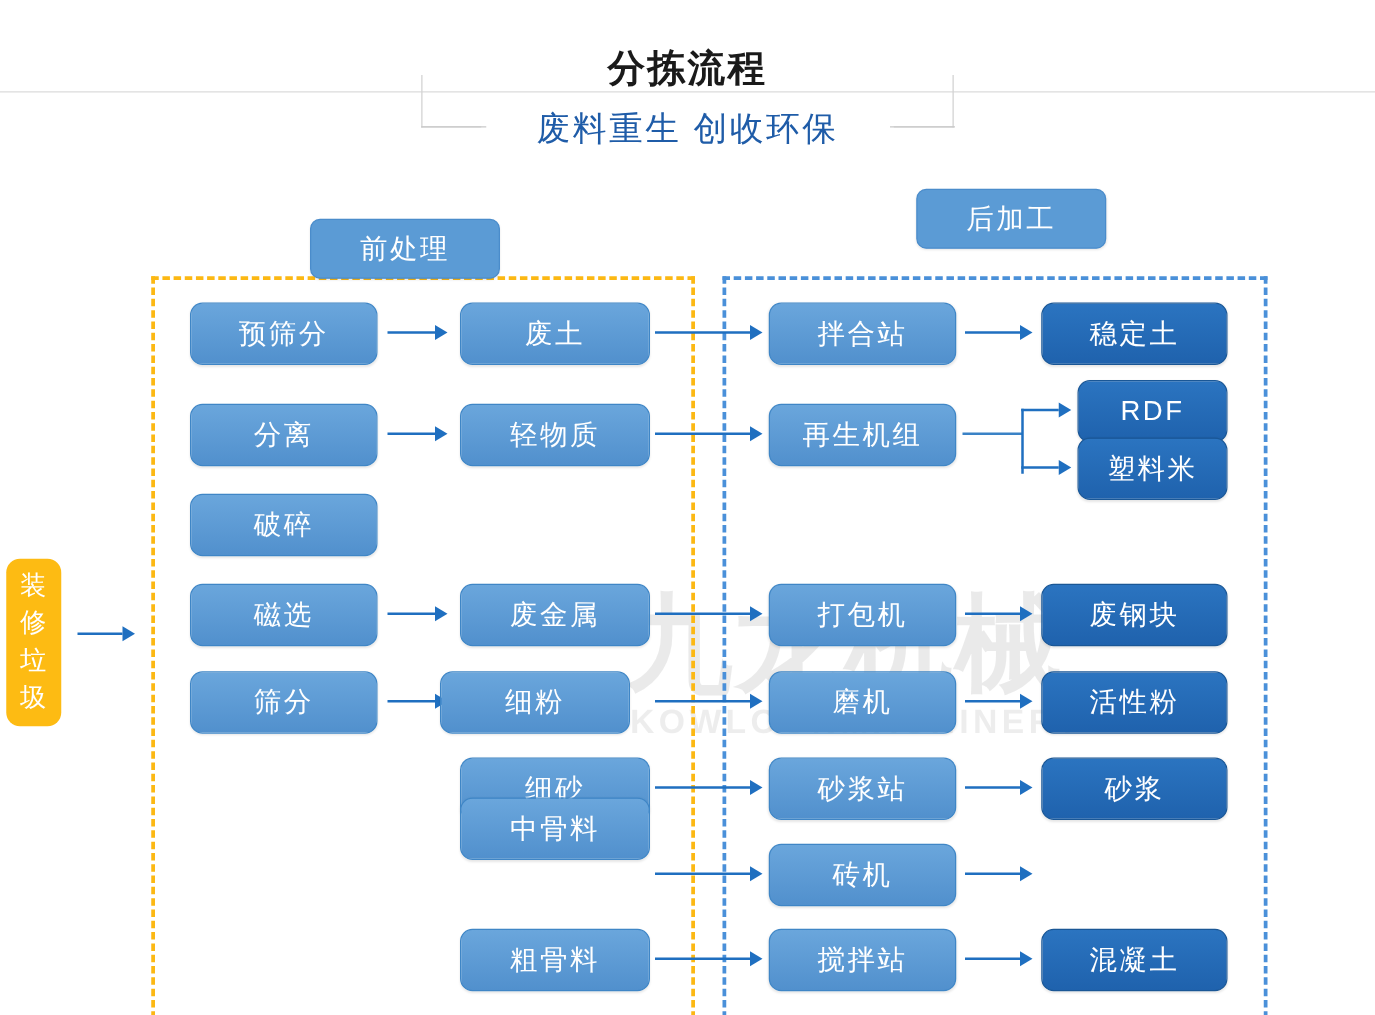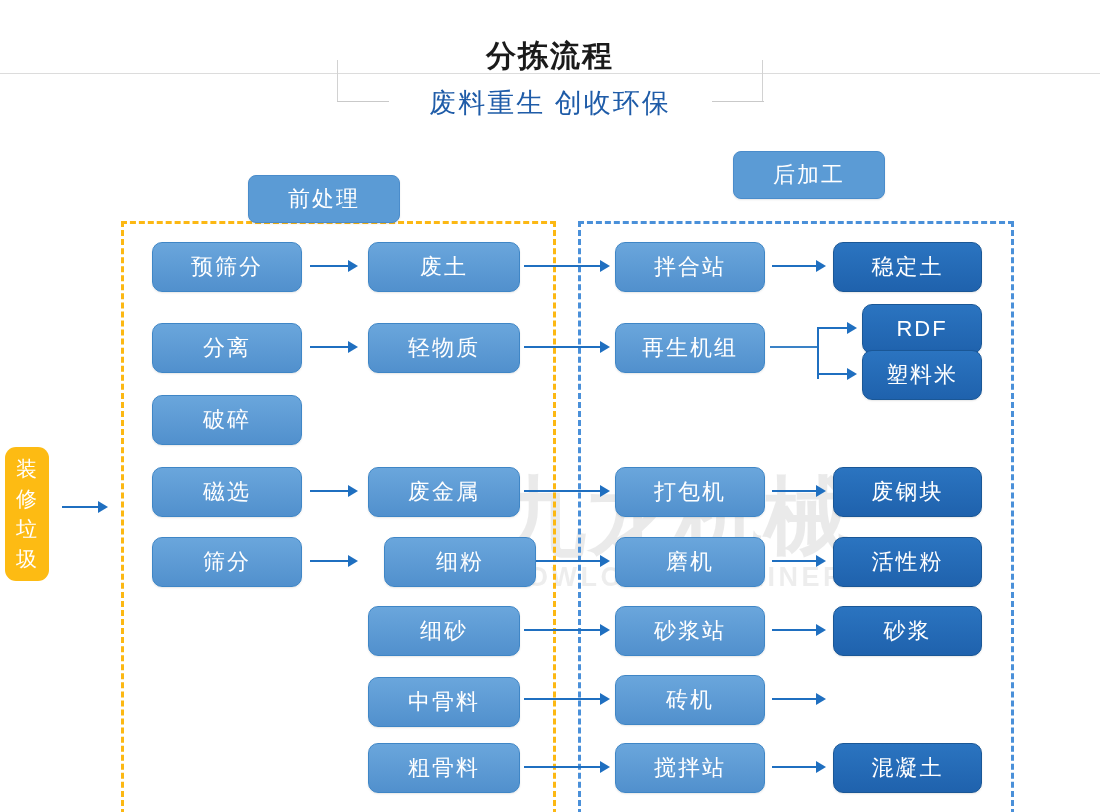--- a/index.html
+++ b/index.html
@@ -184,27 +184,27 @@
 
   <div class="node lt" style="left:368px;top:242px;width:150px;">
     <span>废土</span>
     </div>
   <div class="node lt" style="left:368px;top:323px;width:150px;">
     <span>轻物质</span>
     </div>
   <div class="node lt" style="left:368px;top:467px;width:150px;">
     <span>废金属</span>
     </div>
-  <div class="node lt" style="left:384px;top:537px;width:150px;border-radius:10px;">
+  <div class="node lt" style="left:352px;top:537px;width:150px;border-radius:10px;">
     <span>细粉</span>
     </div>
   <div class="node lt" style="left:368px;top:606px;width:150px;">
     <span>细砂</span>
     </div>
-  <div class="node lt" style="left:368px;top:677px;width:150px;text-align:center;">
+  <div class="node lt" style="left:368px;top:638px;width:150px;text-align:center;">
     <span>中骨料</span>
     </div>
   <div class="node lt" style="left:368px;top:743px;width:150px;">
     <span>粗骨料</span>
     </div>
 
   <div class="arrow" style="left:310px;top:259px;width:48px;height:14px;">
     <div class="shaft" style="width:38px;"></div>
       <div class="head" style="left:38px;"></div>
     </div>

